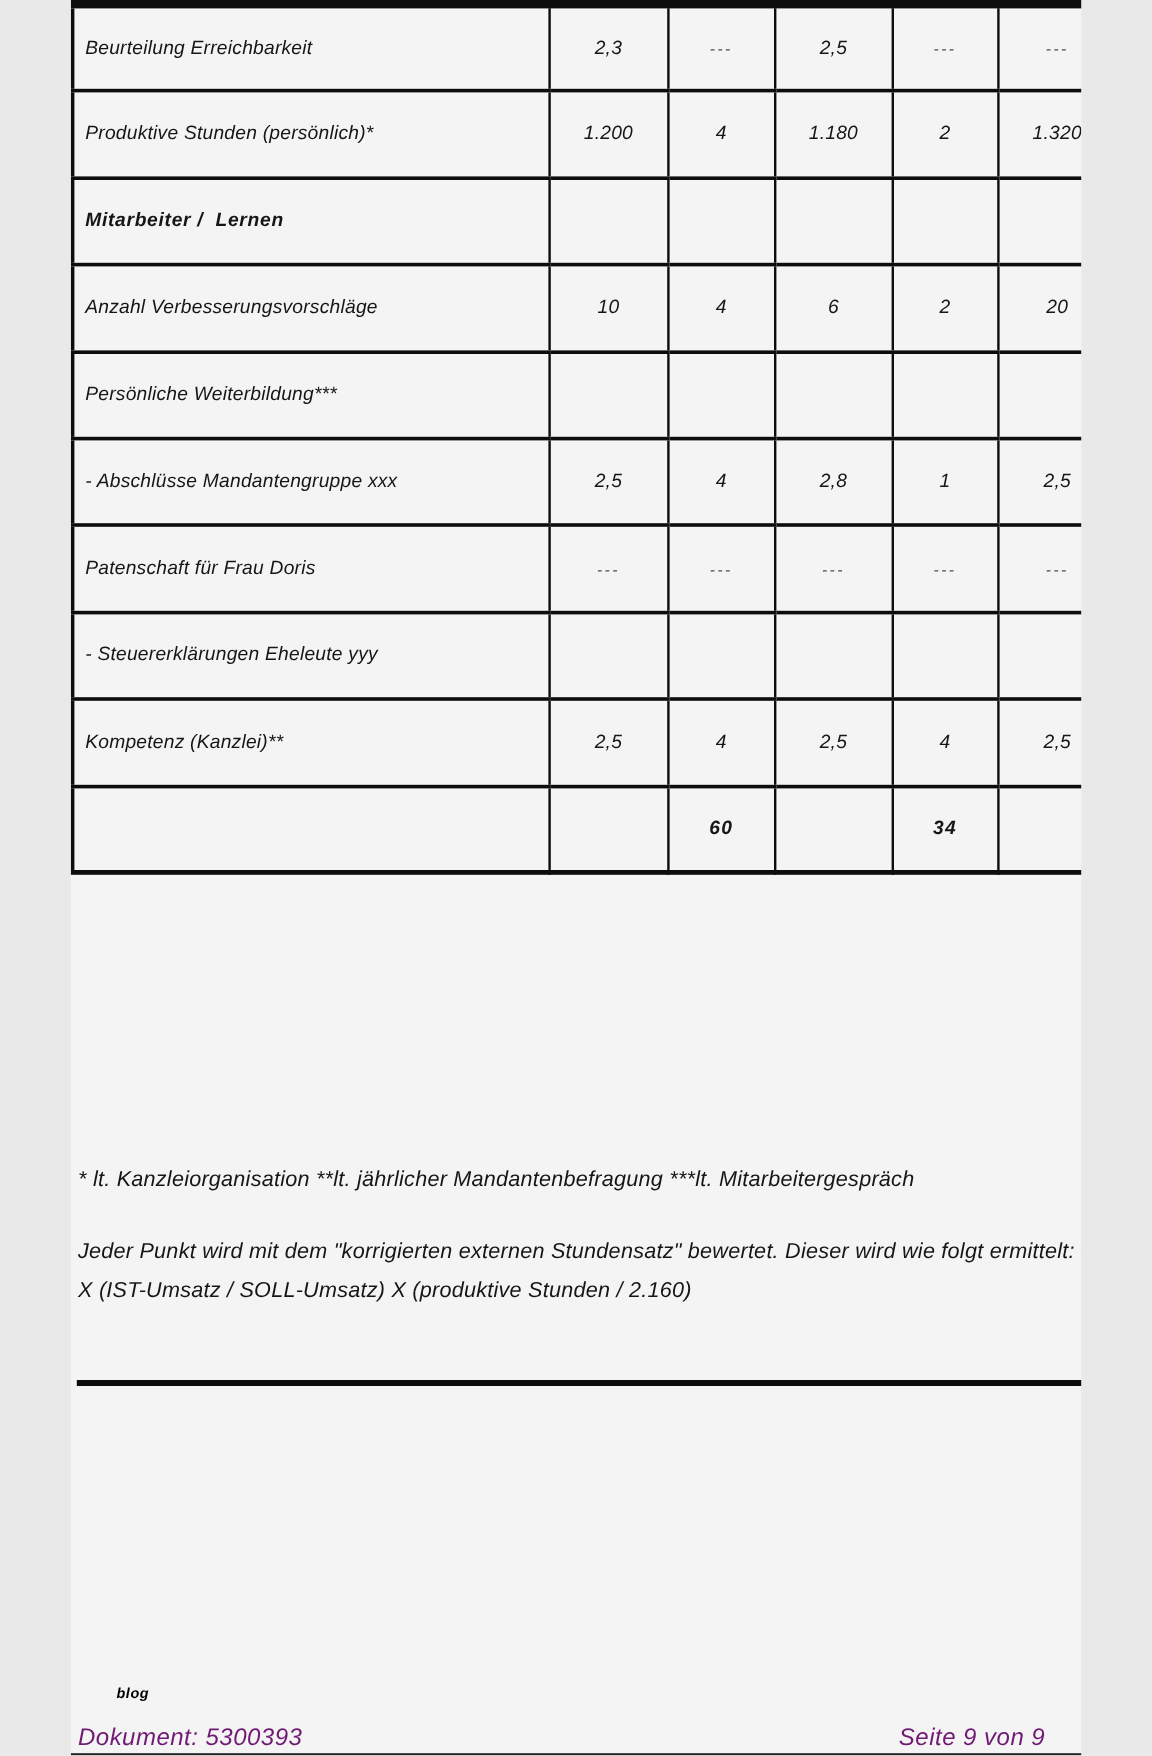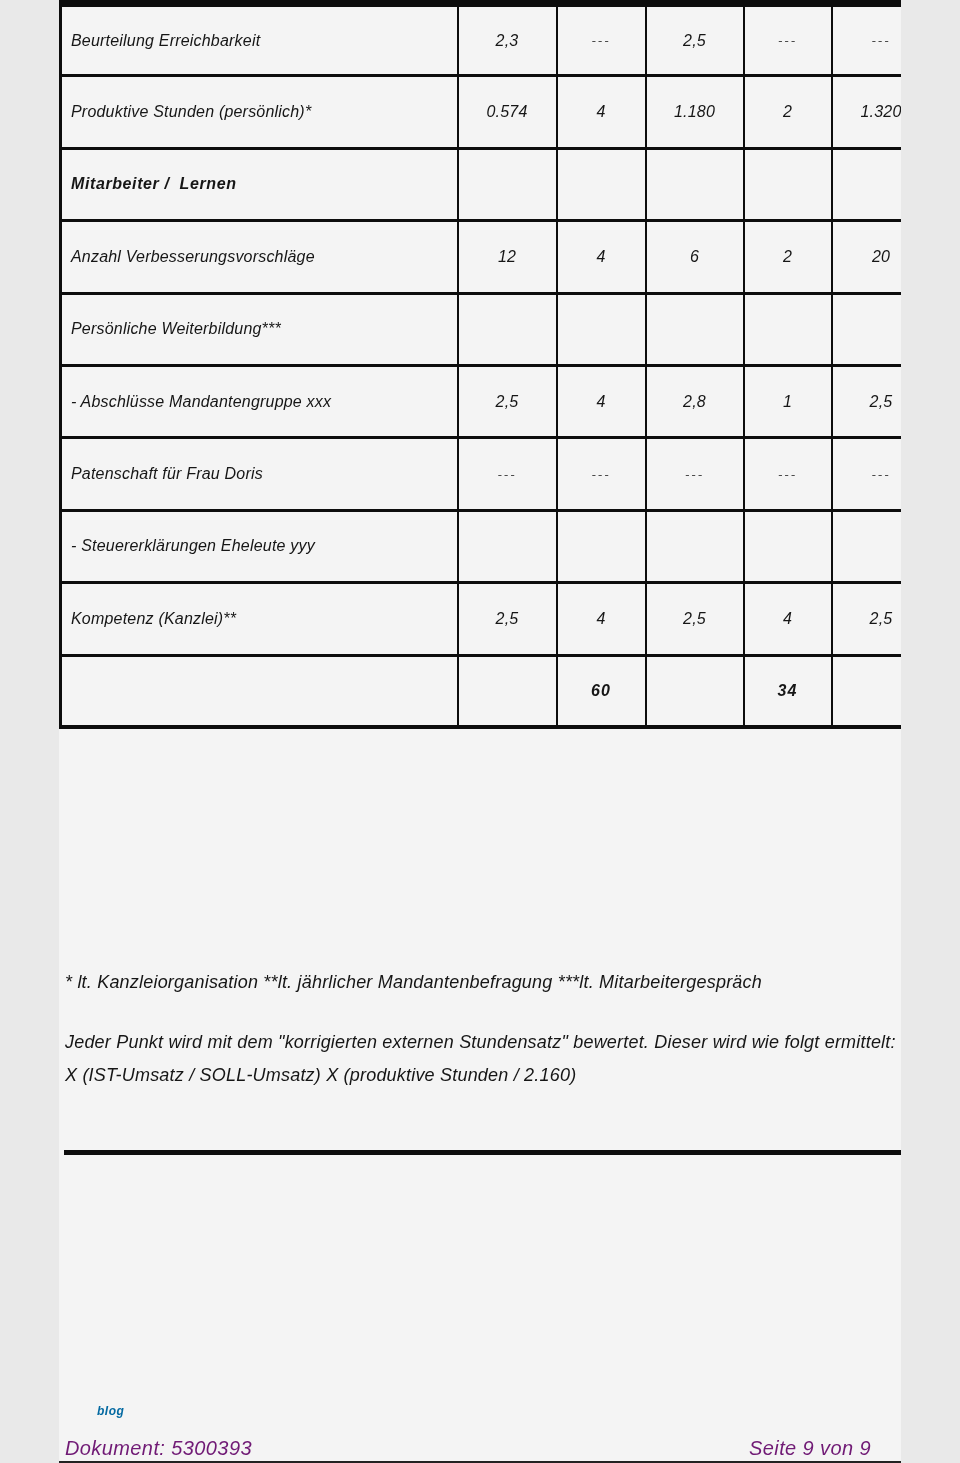--- a/index.html
+++ b/index.html
@@ -80,21 +80,21 @@
     width: 950px; height: 5px;
     background: #0d0d0d;
   }
 
   
   .watermark {
     position: absolute;
     top: 1404px; left: 38px;
     font-size: 12px;
     font-weight: bold;
-    color: #0369a1;
+    color: #000000;
     letter-spacing: 0.5px;
   }
   .footer-doc, .footer-page {
     position: absolute;
     top: 1437px;
     font-size: 20px;
     letter-spacing: 0.4px;
     color: #701a75;
   }
   .footer-doc  { left: 6px; }
@@ -126,39 +126,39 @@
           <td class="label-cell">Beurteilung Erreichbarkeit</td>
           <td class="value-cell">2,3</td>
           <td class="value-cell dash">---</td>
           <td class="value-cell">2,5</td>
           <td class="value-cell dash">---</td>
           <td class="value-cell dash">---</td>
           <td class="value-cell dash">---</td>
         </tr>
         <tr>
           <td class="label-cell">Produktive Stunden (persönlich)*</td>
-          <td class="value-cell">0.574</td>
+          <td class="value-cell">1.200</td>
           <td class="value-cell">4</td>
           <td class="value-cell">1.180</td>
           <td class="value-cell">2</td>
           <td class="value-cell">1.320</td>
           <td class="value-cell">6</td>
         </tr>
         <tr class="section">
           <td class="label-cell">Mitarbeiter /  Lernen</td>
           <td class="value-cell"></td>
           <td class="value-cell"></td>
           <td class="value-cell"></td>
           <td class="value-cell"></td>
           <td class="value-cell"></td>
           <td class="value-cell"></td>
         </tr>
         <tr>
           <td class="label-cell">Anzahl Verbesserungsvorschläge</td>
-          <td class="value-cell">12</td>
+          <td class="value-cell">10</td>
           <td class="value-cell">4</td>
           <td class="value-cell">6</td>
           <td class="value-cell">2</td>
           <td class="value-cell">20</td>
           <td class="value-cell">6</td>
         </tr>
         <tr>
           <td class="label-cell">Persönliche Weiterbildung***</td>
           <td class="value-cell"></td>
           <td class="value-cell"></td>

